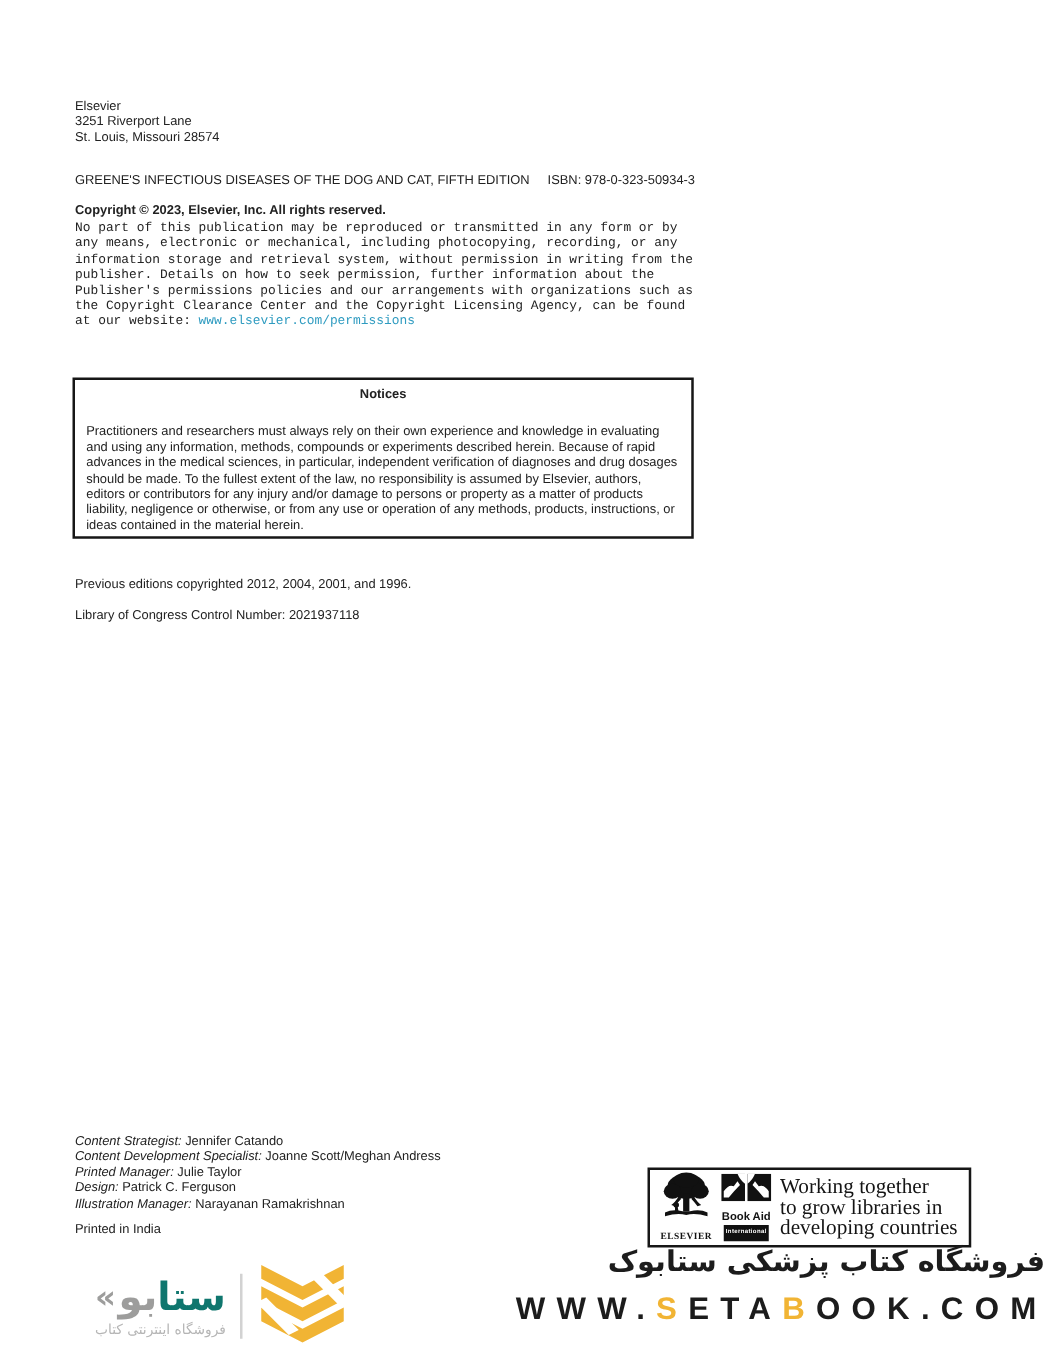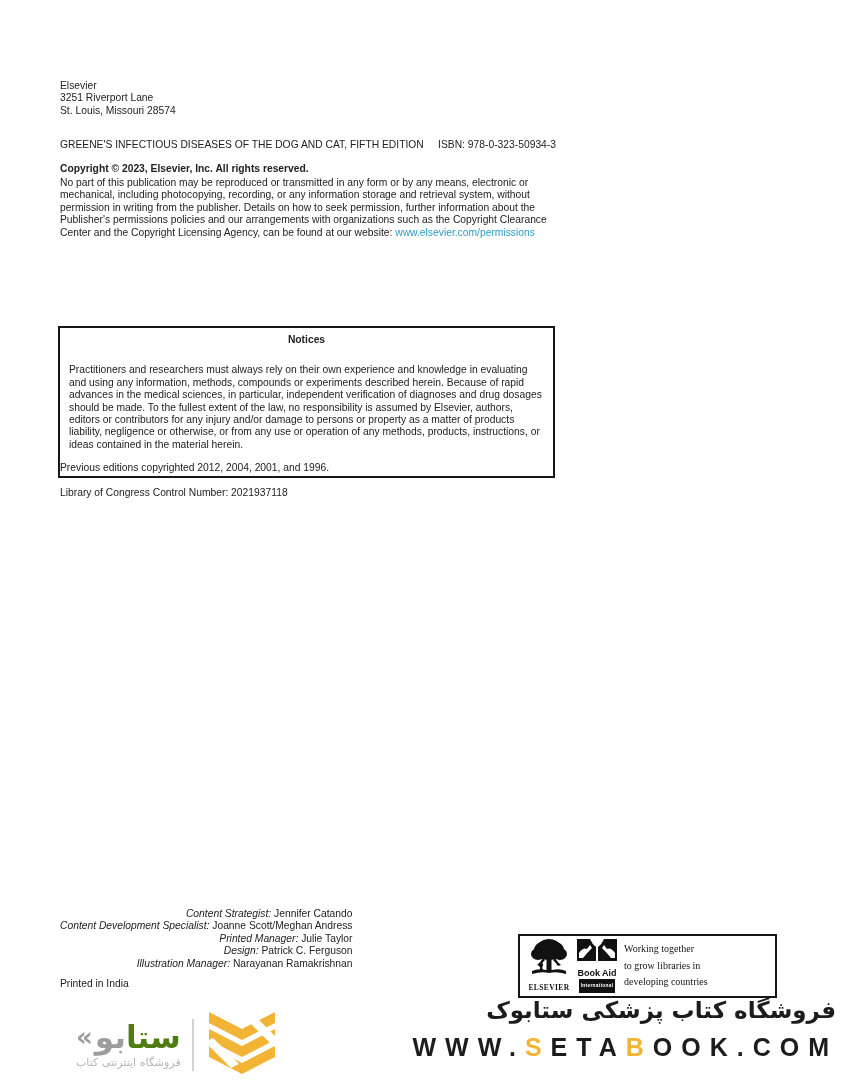--- a/index.html
+++ b/index.html
@@ -20,35 +20,35 @@
 
   .address-block { left: 60px; top: 80px; }
 
   .title-row {
     left: 60px; top: 139px; width: 496px;
     display: flex; justify-content: space-between;
   }
   .copyright-line { left: 60px; top: 151px; font-weight: bold; margin-top: 12px; }
 
   .para { left: 60px; width: 503px; text-align: left; }
-  .para1 { top: 177px; }
+  .para1 { top: 177px; font-family: Liberation Mono, monospace; }
   .para2 { top: 252px; }
   .perm-link { color: #2e9bc0; text-decoration: none; cursor: pointer; }
 
   .notices-box {
-    left: 58px; top: 326px; width: 497px; height: 152px;
+    left: 58px; top: 302px; width: 497px; height: 129px;
     border: 2px solid #161616;
     padding: 6px 9px 4px 9px;
   }
   .notices-heading { text-align: center; font-weight: bold; margin-bottom: 18px; }
 
   .prev-editions { left: 60px; top: 462px; }
   .loc-number   { left: 60px; top: 487px; }
 
-  .credits { left: 60px; top: 908px; text-align: right; }
+  .credits { left: 60px; top: 908px; }
   .credits .label { font-style: italic; }
   .printed { left: 60px; top: 978px; }
 
   .bookaid-box {
     left: 518px; top: 934px; width: 259px; height: 64px;
     border: 2px solid #161616;
     display: flex; align-items: center;
     padding: 4px 6px 4px 8px; gap: 7px;
     background: #fff;
   }
@@ -61,39 +61,39 @@
   .bookaid-label {
     font-family: "Liberation Sans", sans-serif;
     font-size: 9px; font-weight: bold; color: #111; margin-top: 2px;
   }
   .bookaid-sublabel {
     font-size: 4.8px; font-weight: bold; color: #fff; background: #111;
     padding: 0.5px 2px; letter-spacing: 0.3px;
   }
   .slogan {
     font-family: "Liberation Serif", serif;
-    font-size: 10px; line-height: 16.8px; color: #141414;
+    font-size: 17px; line-height: 16.8px; color: #141414;
     white-space: nowrap;
   }
 
   
   .setabook-logo {
     left: 76px; top: 1008px;
     display: flex; align-items: center; gap: 11px;
     direction: ltr;
   }
   .wordmark-col { display: flex; flex-direction: column; align-items: center; }
   .wordmark {
     display: flex; align-items: flex-end; direction: ltr;
     font-family: "DejaVu Sans", sans-serif;
     font-size: 31px; font-weight: bold; line-height: 34px;
   }
   .wm-mark   { color: #9d9d9c; font-size: 26px; margin-right: 2px; }
   .wm-gray   { color: #9d9d9c; }
-  .wm-yellow { color: #4d7c0f; }
+  .wm-yellow { color: #0f766e; }
   .logo-caption {
     font-family: "DejaVu Sans", sans-serif;
     font-size: 11px; color: #b5b5b5; margin-top: 3px;
   }
   .logo-divider { width: 2px; height: 52px; background: #d2d2d2; }
 
   .store-title {
     top: 1004px; right: 8px;
     font-family: "DejaVu Sans", sans-serif;
     font-size: 23px; font-weight: bold; color: #1c1c1c;

